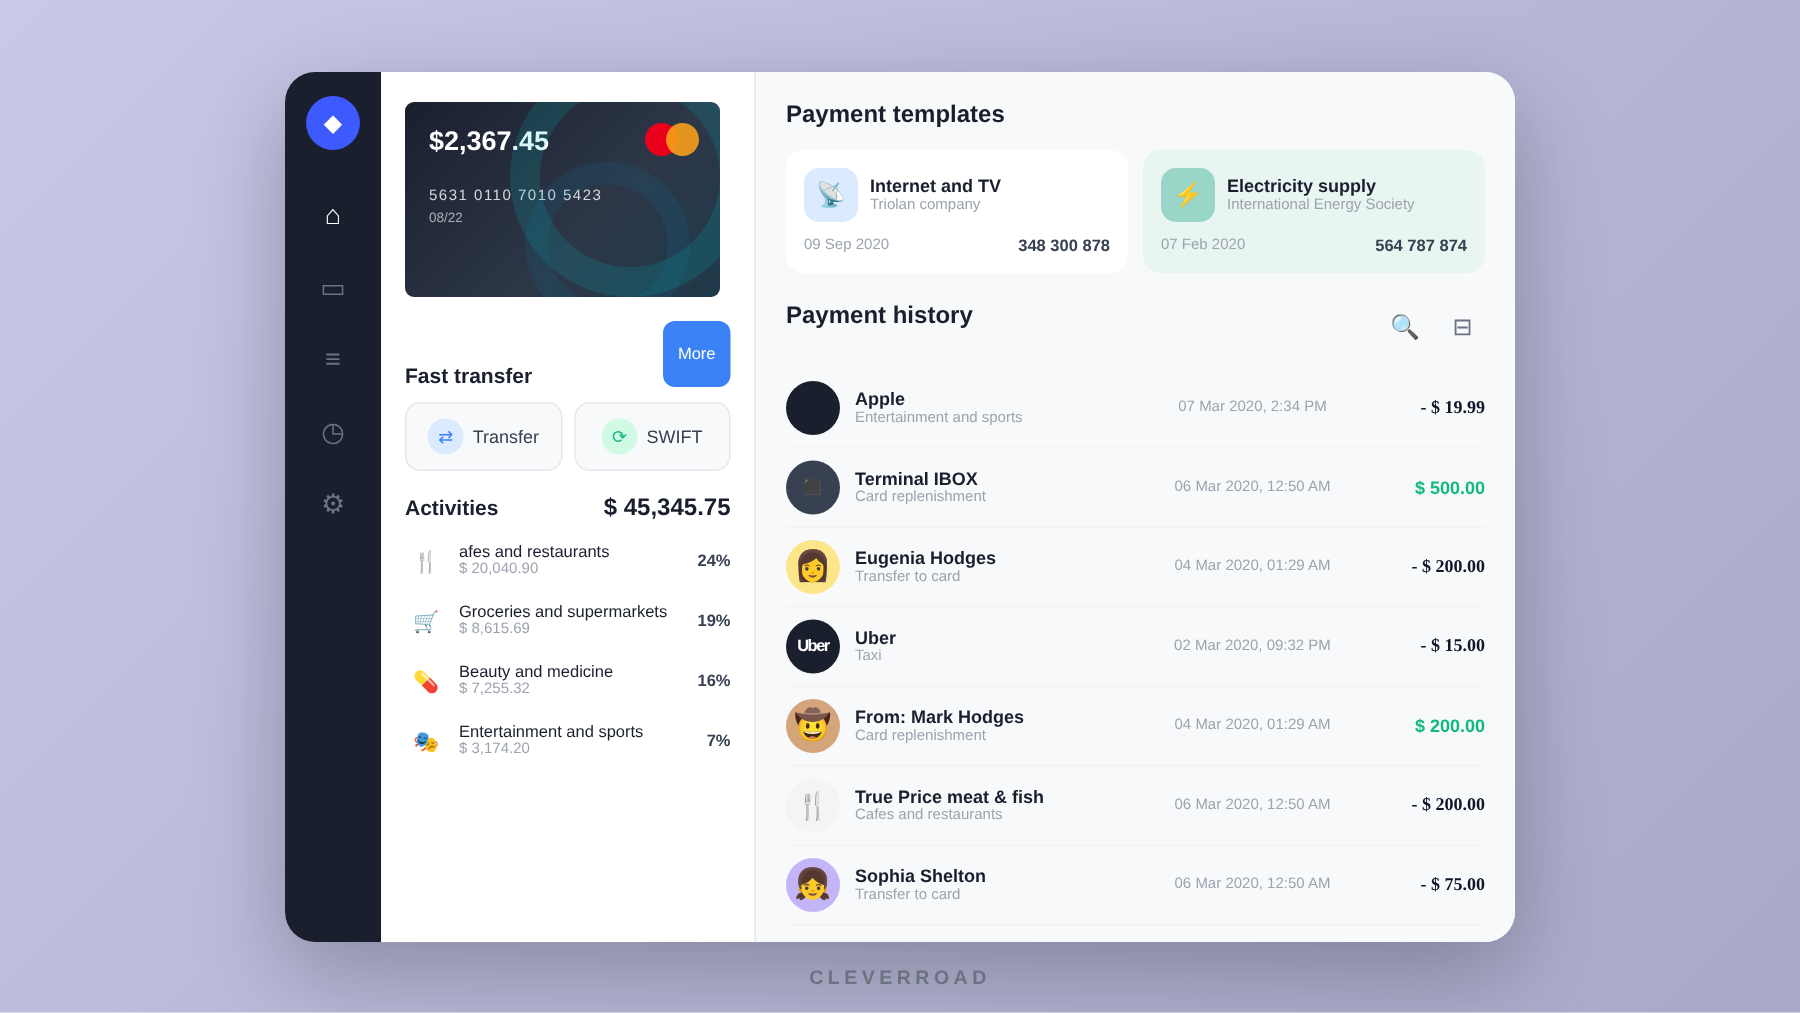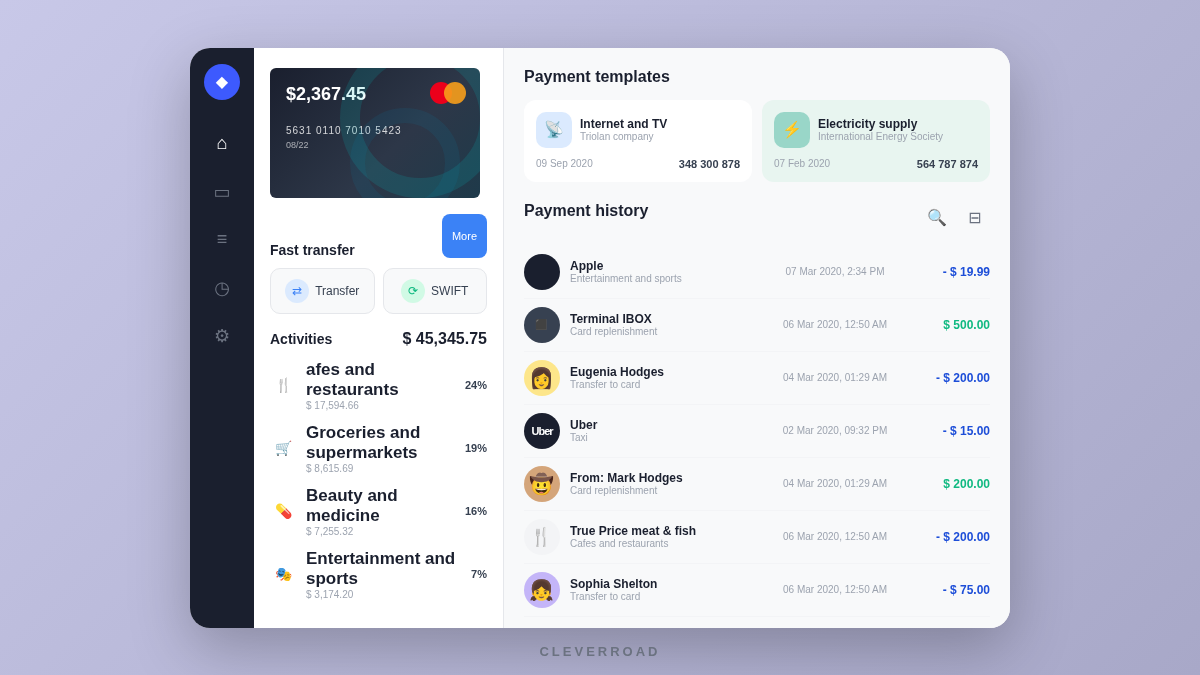--- a/index.html
+++ b/index.html
@@ -203,22 +203,22 @@
       width: 28px; height: 28px;
       display: flex;
       align-items: center;
       justify-content: center;
       font-size: 14px;
       color: #6b7280;
       flex-shrink: 0;
     }
     .activity-info { flex: 1; }
     .activity-name {
-      font-size: 17px;
-      font-weight: 700;
+      font-size: 11px;
+      font-weight: 400;
       color: #1a1f2e;
     }
     .activity-amount {
       font-size: 10px;
       color: #9ca3af;
     }
     .activity-pct {
       font-size: 11px;
       font-weight: 600;
       color: #374151;
@@ -352,21 +352,21 @@
       color: #9ca3af;
       width: 130px;
       text-align: center;
     }
     .history-amount {
       font-size: 12px;
       font-weight: 600;
       width: 80px;
       text-align: right;
     }
-    .history-amount.negative { color: #1d4ed8; }
+    .history-amount.negative { color: #0f172a; font-family: Liberation Serif, serif; }
     .history-amount.positive { color: #10b981; }
     
     .footer {
       position: absolute;
       bottom: 16px;
       width: 100%;
       text-align: center;
       font-size: 13px;
       font-weight: 600;
       letter-spacing: 3px;
@@ -421,21 +421,21 @@
 
       <div class="activities-header">
         <span class="activities-title">Activities</span>
         <span class="activities-amount">$ 45,345.75</span>
       </div>
 
       <div class="activity-item">
         <div class="activity-icon">🍴</div>
         <div class="activity-info">
           <div class="activity-name">afes and restaurants</div>
-          <div class="activity-amount">$ 17,594.66</div>
+          <div class="activity-amount">$ 20,040.90</div>
         </div>
         <div class="activity-pct">24%</div>
       </div>
       <div class="activity-item">
         <div class="activity-icon">🛒</div>
         <div class="activity-info">
           <div class="activity-name">Groceries and supermarkets</div>
           <div class="activity-amount">$ 8,615.69</div>
         </div>
         <div class="activity-pct">19%</div>

